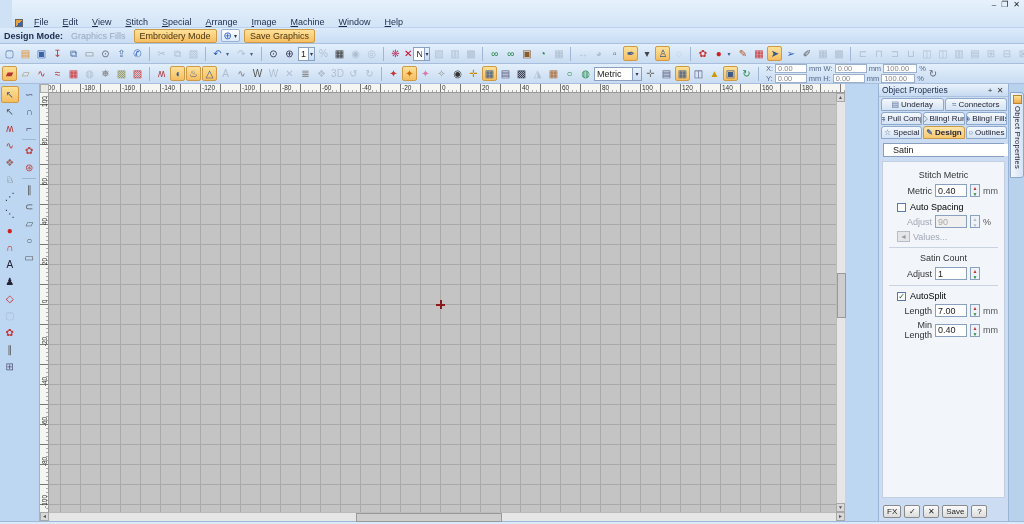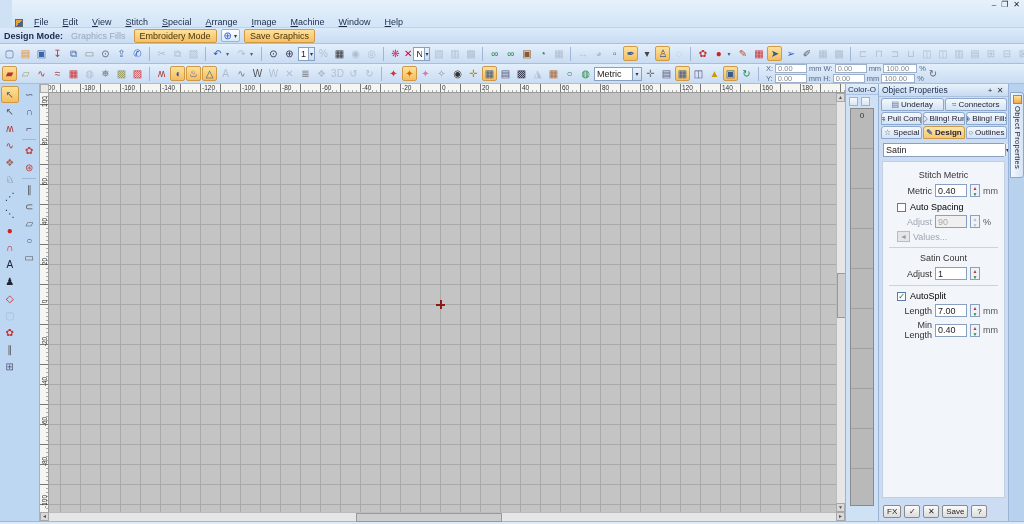--- a/index.html
+++ b/index.html
@@ -81,21 +81,21 @@
   .objprops{position:absolute;left:878px;top:0;width:130px;height:437px;background:#cbdcf3;border-left:1px solid #9ab2d4;display:flex;flex-direction:column;font-size:9px;}
   .ophead{height:13px;background:linear-gradient(#e9f2fc,#c6daf1);display:flex;align-items:center;border-bottom:1px solid #aac2e0;padding:0 3px;}
   .ophead .t{flex:1;color:#1c2c4c;font-size:8.5px;}
   .ophead .hb{width:10px;text-align:center;font-size:8px;color:#333;}
   .tabrow{display:flex;padding:0 1px;}
   .ptab{flex:1;display:flex;align-items:center;justify-content:center;gap:2px;height:13px;font-size:8px;color:#223;
     background:linear-gradient(#f4f8fd,#d4e3f4);border:1px solid #8ca8cc;border-radius:3px 3px 0 0;margin:1px 0 0 1px;overflow:hidden;white-space:nowrap;}
   .ptab.pactive{background:linear-gradient(#fde8ae,#f8c76e);border-color:#c89a4a;font-weight:bold;}
   .pticon{font-size:8px;color:#556a92;}
   .opcombo{margin:4px 4px 2px;display:flex;background:#fff;border:1px solid #8aa0c0;height:14px;}
-  .opcombo input{flex:1;border:0;outline:0;font-size:9px;padding:0 2px;color:#222;}
+  .opcombo input{flex:1;border:0;outline:0;font-size:9px;padding:0 9px;color:#222;}
   .opcombo .drop{width:12px;background:linear-gradient(#eaf2fc,#c9dcf2);border-left:1px solid #8aa0c0;font-size:6px;line-height:12px;text-align:center;color:#335;}
   .groupbox{flex:1;margin:2px 3px 3px;background:#f2f5fa;border:1px solid #c2cfe2;padding:6px 4px 0;overflow:hidden;}
   .gtitle{text-align:center;color:#333;margin:2px 0 4px;}
   .prow{display:flex;align-items:center;justify-content:center;gap:3px;margin:3px 0;}
   .plabel{width:44px;text-align:right;color:#333;}
   .plabel.dim,.dim{color:#a0a8b4;}
   .pfield{width:32px;height:13px;background:#fff;border:1px solid #8aa0c0;font-size:9px;color:#222;text-align:left;padding:0 2px;}
   .pfield:disabled{background:#f0f0f0;color:#aaa;}
   .spin{display:inline-flex;flex-direction:column;width:10px;height:13px;border:1px solid #8aa0c0;background:#eef3fa;}
   .spin i{flex:1;font-style:normal;font-size:5px;line-height:6px;text-align:center;}
@@ -407,30 +407,20 @@
         <div class="thumbv" style="top:180px;height:45px"></div>
         <span class="sbtn" style="bottom:0;left:-1px">▼</span>
       </div>
       <div class="hscroll">
         <span class="sbtn" style="left:0;top:-1px">◄</span>
         <div class="thumbh" style="left:316px;width:146px"></div>
         <span class="sbtn" style="right:0;top:-1px">►</span>
       </div>
     </div>
 
-    <div class="colorobj">
-      <div class="cohead">Color-O</div>
-      <div class="cobtns">
-        <span class="cobtn"></span>
-        <span class="cobtn"></span>
-      </div>
-      <div class="colist">
-        <span class="item0">0</span>
-      </div>
-    </div>
 
     <div class="objprops">
       <div class="ophead">
         <span class="t">Object Properties</span>
         <span class="hb">+</span>
         <span class="hb">✕</span>
       </div>
       <div>
           <div class="tabrow">
             <div class="ptab">

